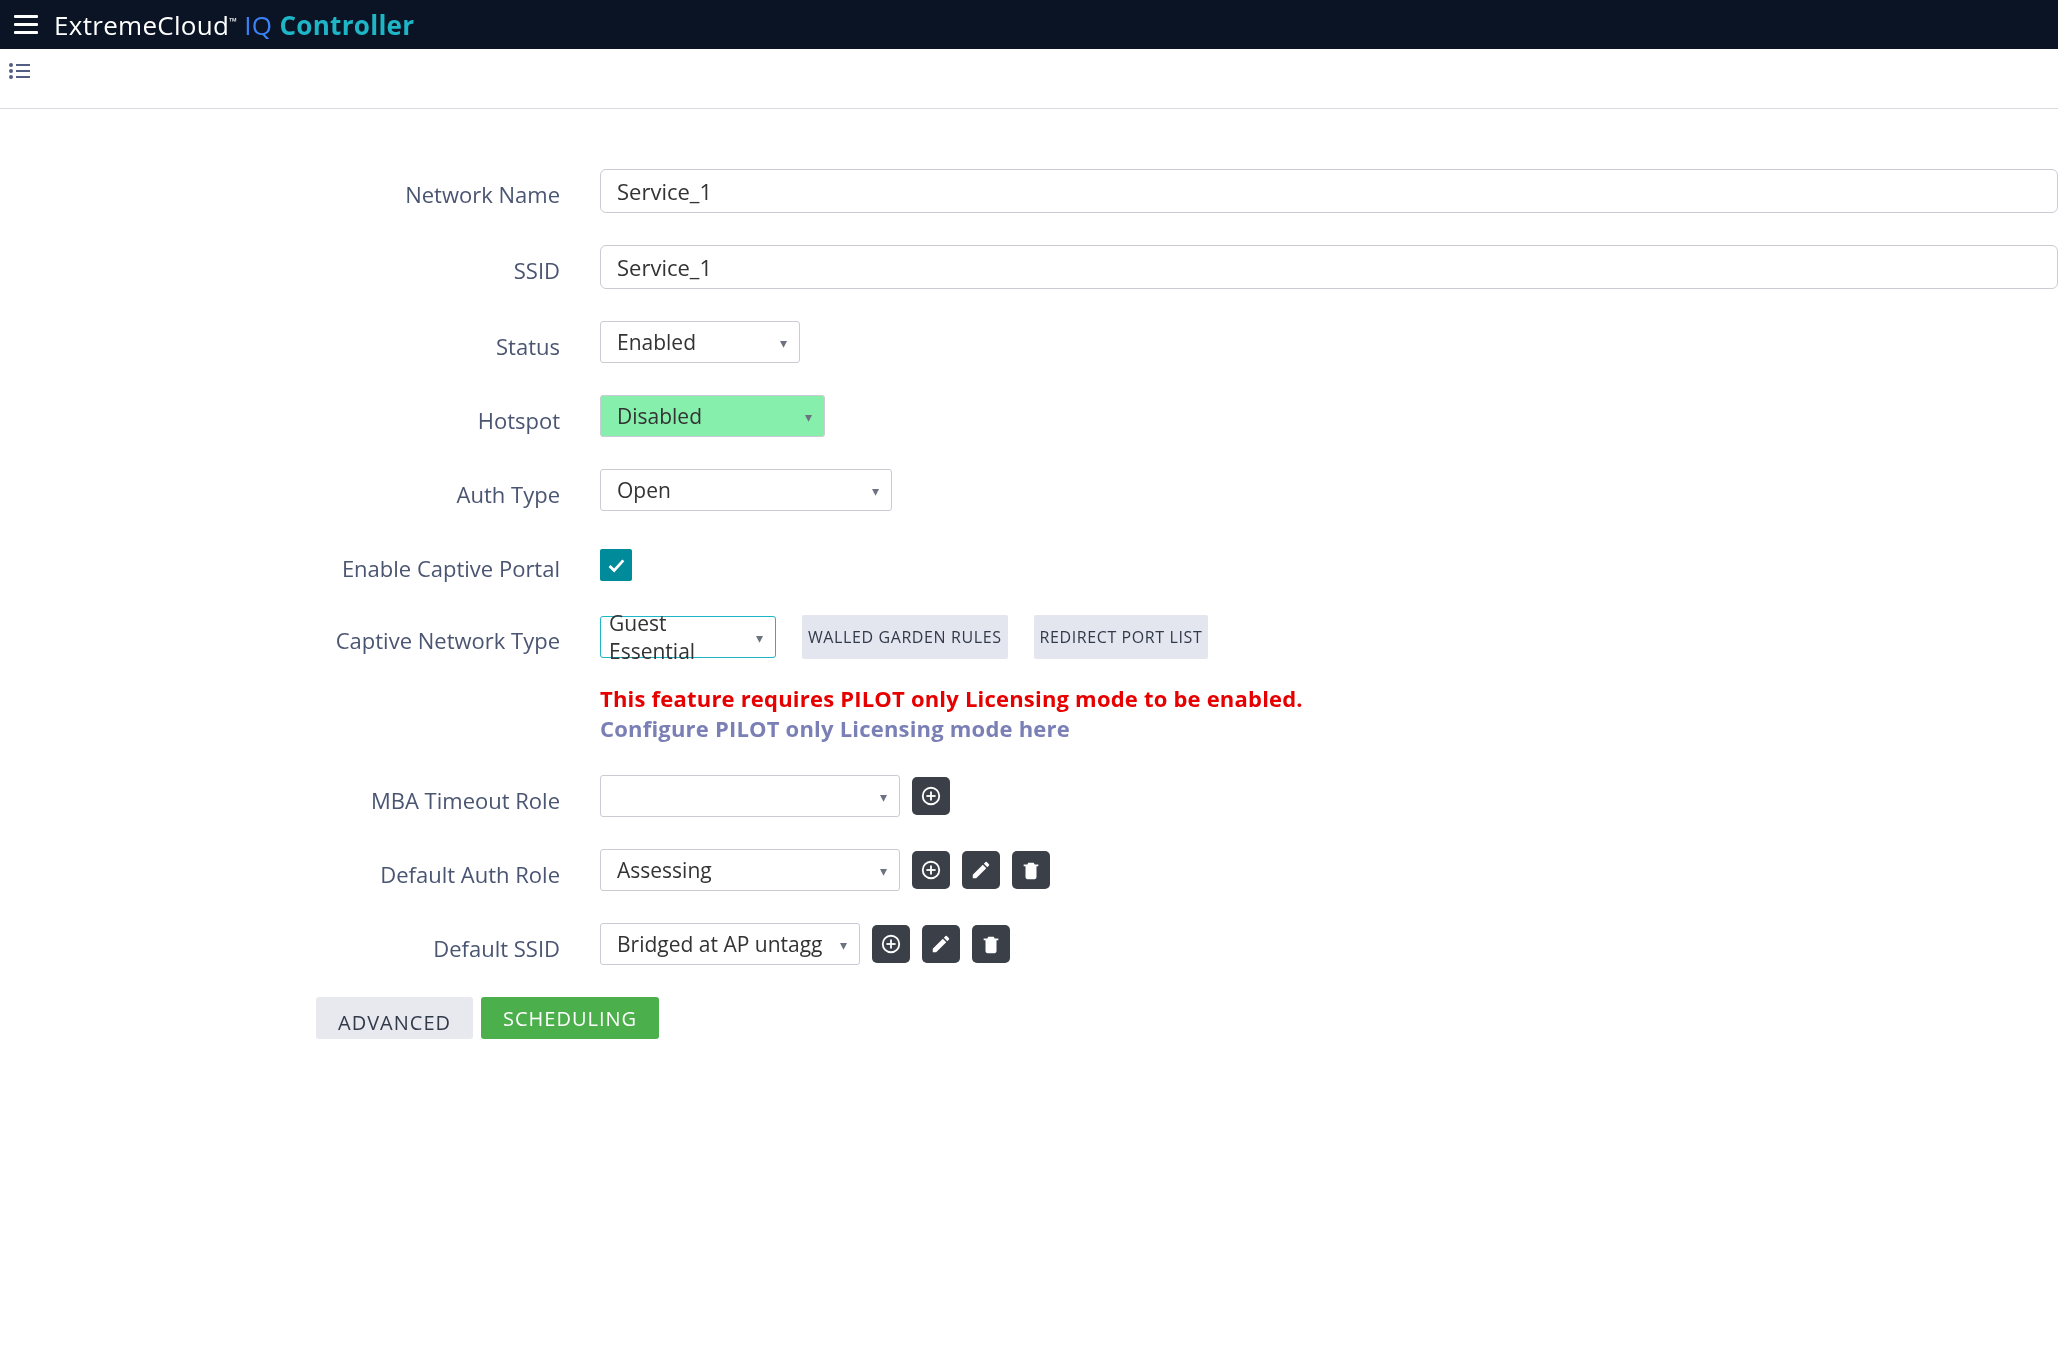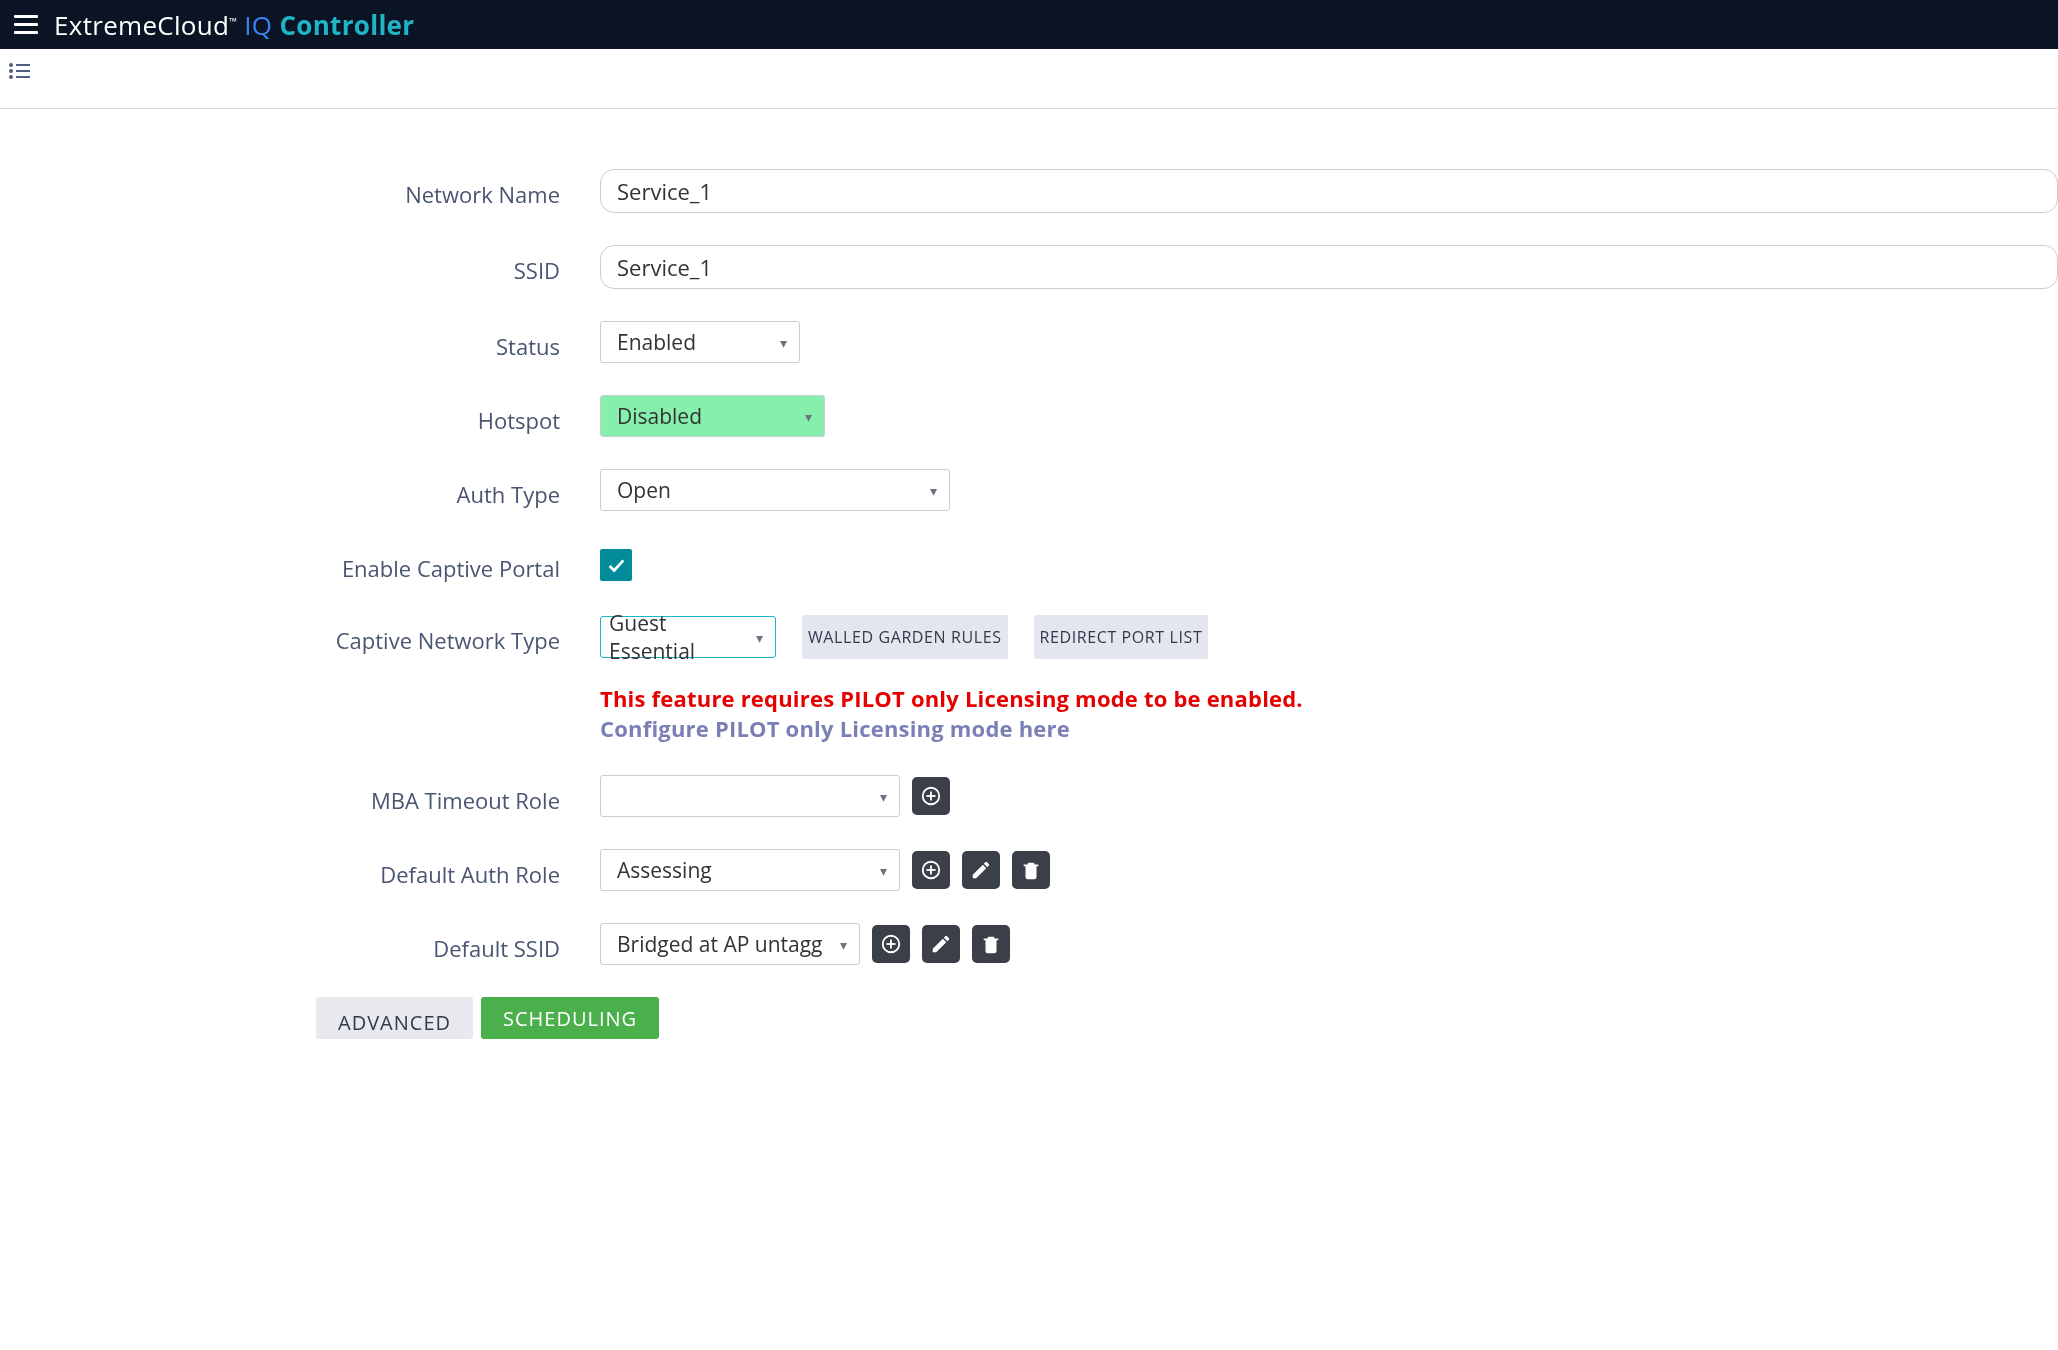--- a/index.html
+++ b/index.html
@@ -75,21 +75,21 @@
     flex: 1;
     display: flex;
     align-items: center;
     gap: 12px;
     flex-wrap: wrap;
   }
   .text-input {
     flex: 1;
     height: 44px;
     border: 1px solid #c9ccd3;
-    border-radius: 14px;
+    border-radius: 6px;
     padding: 0 16px;
     font-size: 22px;
     font-family: inherit;
     color: #333;
     background:#fff;
     min-width: 200px;
   }
   .select {
     height: 42px;
     border: 1px solid #c9ccd3;
@@ -111,21 +111,21 @@
     right: 12px;
     top: 50%;
     transform: translateY(-50%);
     color:#6b7280;
     font-size:14px;
   }
   .select.w200 { width:200px; }
   .select.w225 { width:225px; }
   .select.w260 { width:260px; }
   .select.w300 { width:300px; }
-  .select.w370 { width:350px; }
+  .select.w370 { width:292px; }
   .select.highlight { border:1px solid #1eb5c7; }
   .checkbox {
     width:32px;
     height:32px;
     background:#008b9a;
     border-radius:2px;
     display:flex;
     align-items:center;
     justify-content:center;
     cursor:pointer;

